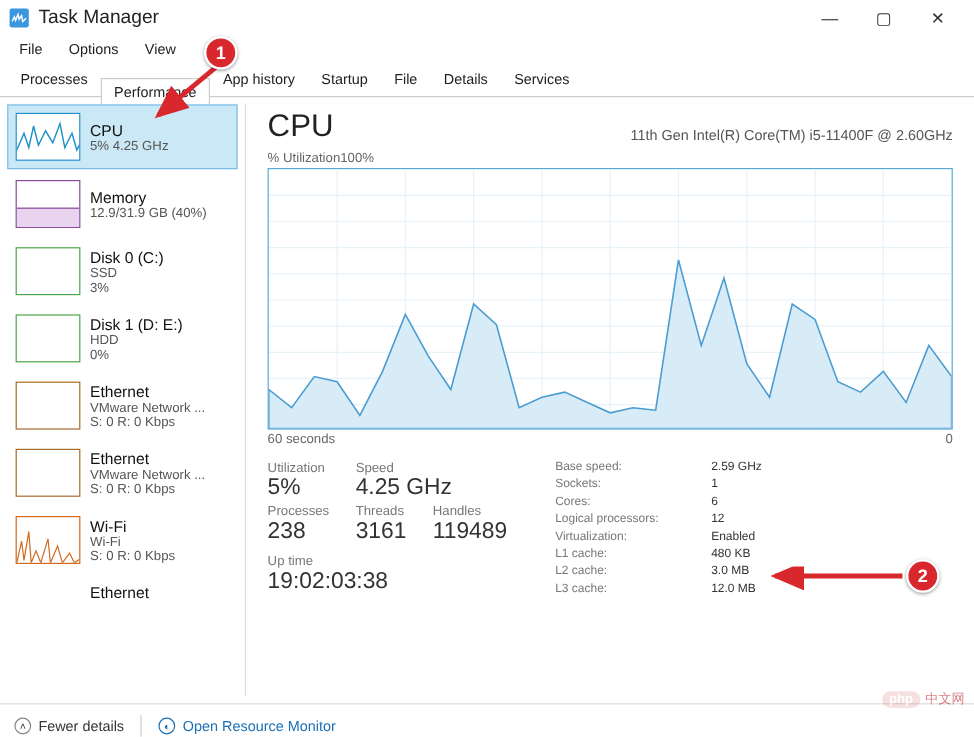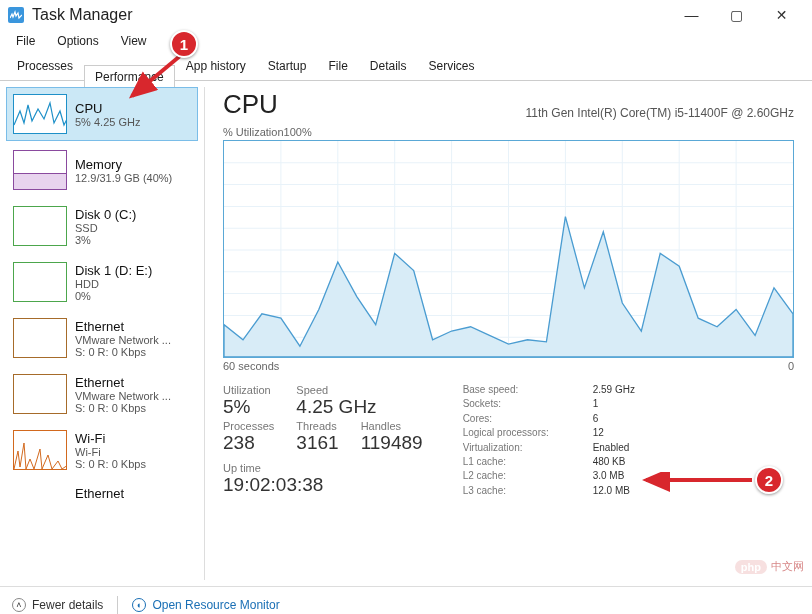--- a/index.html
+++ b/index.html
@@ -45,21 +45,21 @@
   .uptime-block { grid-column: 1 / span 3; margin-top:6px; }
   .sr-label { color:#777; }
   .sr-value { color:#333; }
   .bottombar { height: 36px; border-top:1px solid #ddd; display:flex; align-items:center; padding:0 12px; gap:14px; }
   .link { font-size:12px; color:#1a6fb5; cursor:pointer; display:flex; align-items:center; gap:6px; }
   .fewer { font-size:12px; color:#333; display:flex; align-items:center; gap:6px; }
   .sep { width:1px; height:18px; background:#ccc; }
   
   .badge { position:absolute; width:28px; height:28px; border-radius:50%; background:#d8272d; border:2px solid #fff; color:#fff; font-weight:bold; font-size:15px; display:flex; align-items:center; justify-content:center; box-shadow:0 1px 3px rgba(0,0,0,.4); z-index:20; }
   .arrow-svg { position:absolute; pointer-events:none; z-index:19; }
-  .watermark { position:absolute; right:8px; bottom:40px; font-size:11px; color:#b33; opacity:.6; display:flex; align-items:center; gap:4px; }
+  .watermark { position:absolute; right:8px; bottom:24px; font-size:11px; color:#b33; opacity:.6; display:flex; align-items:center; gap:4px; }
   .wm-box { background:rgba(200,50,50,.25); color:#fff; font-weight:bold; padding:1px 6px; border-radius:8px; font-size:11px; }
 </style>
 </head>
 <body>
 
 <div class="titlebar">
   <span class="app-icon">
     <svg width="12" height="10" viewBox="0 0 12 10">
         <polyline points="0,8 2,4 3,7 5,2 6,6 8,3 9,8 12,5" stroke="#fff" stroke-width="1.2" fill="none"></polyline>
       </svg>

